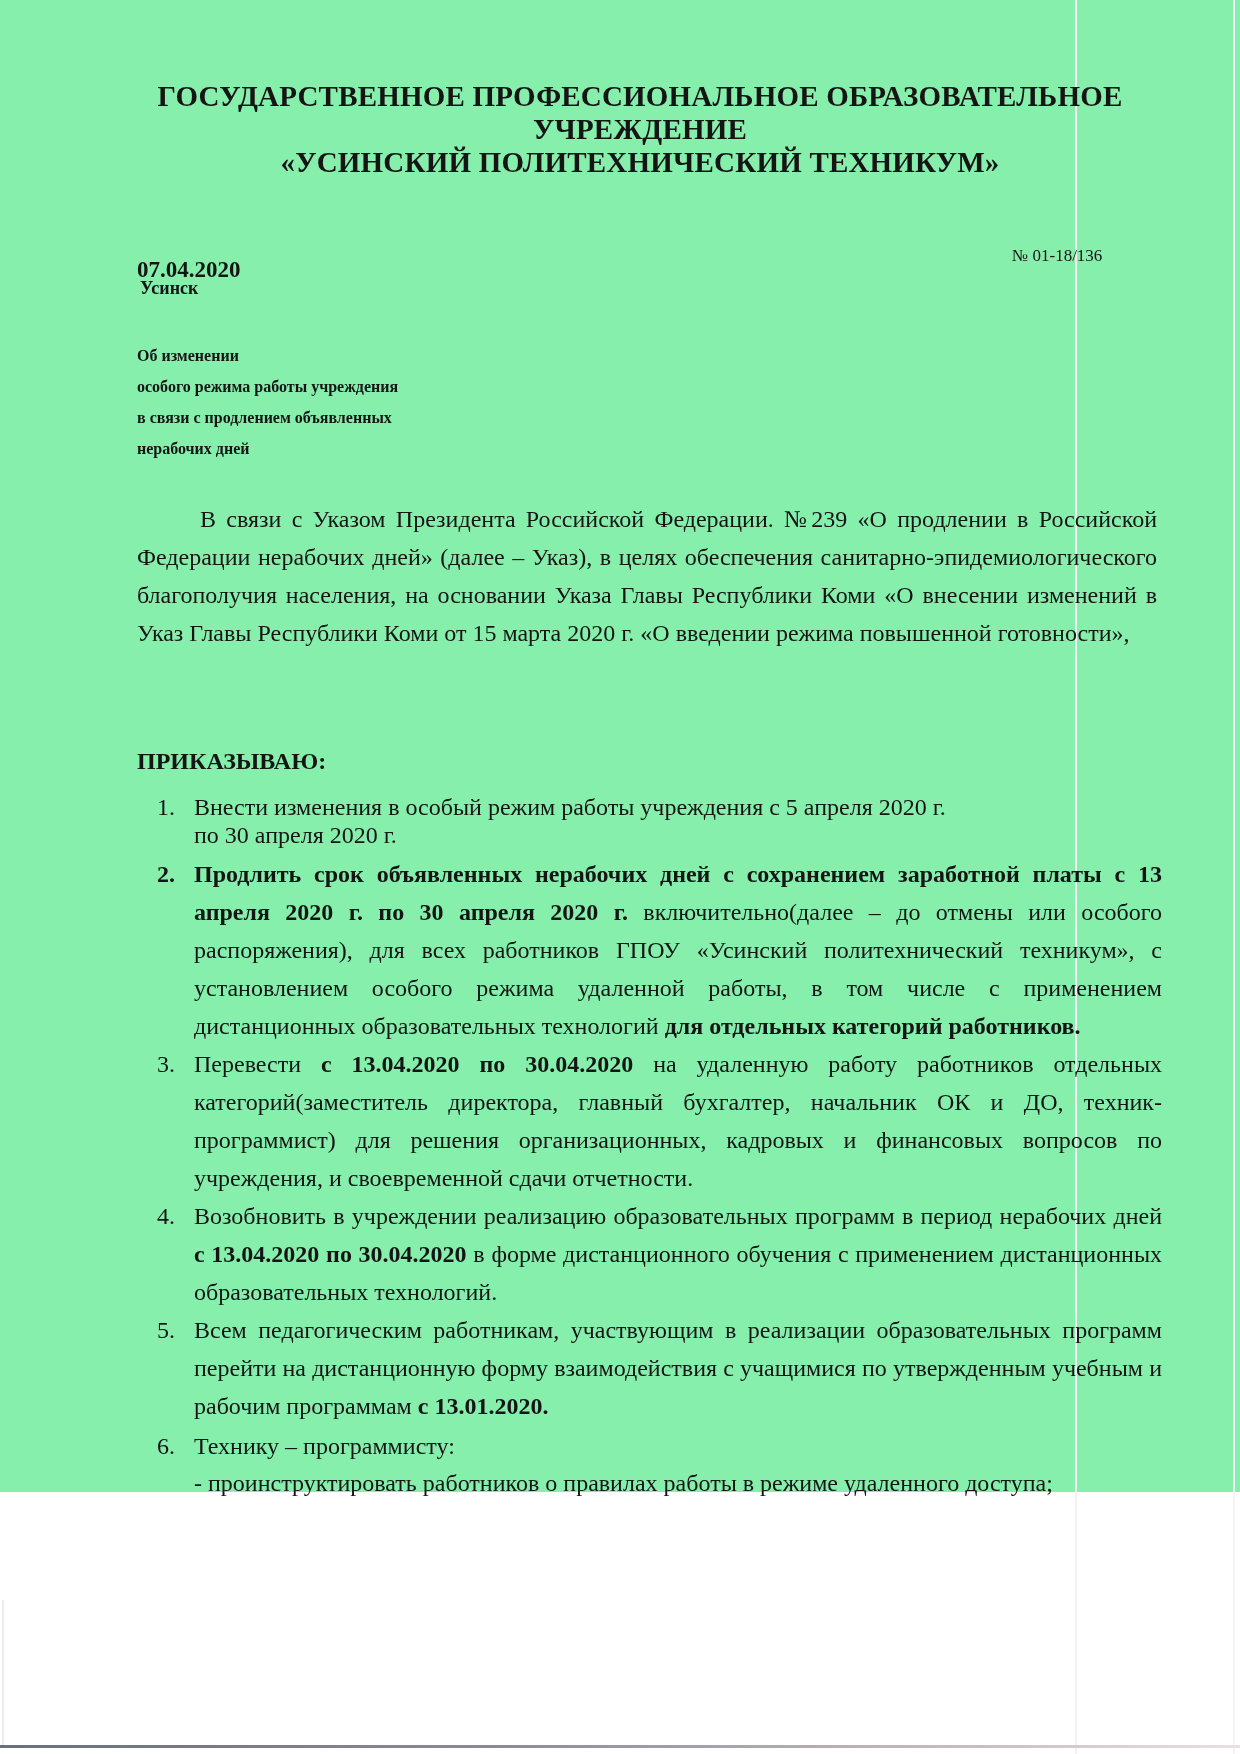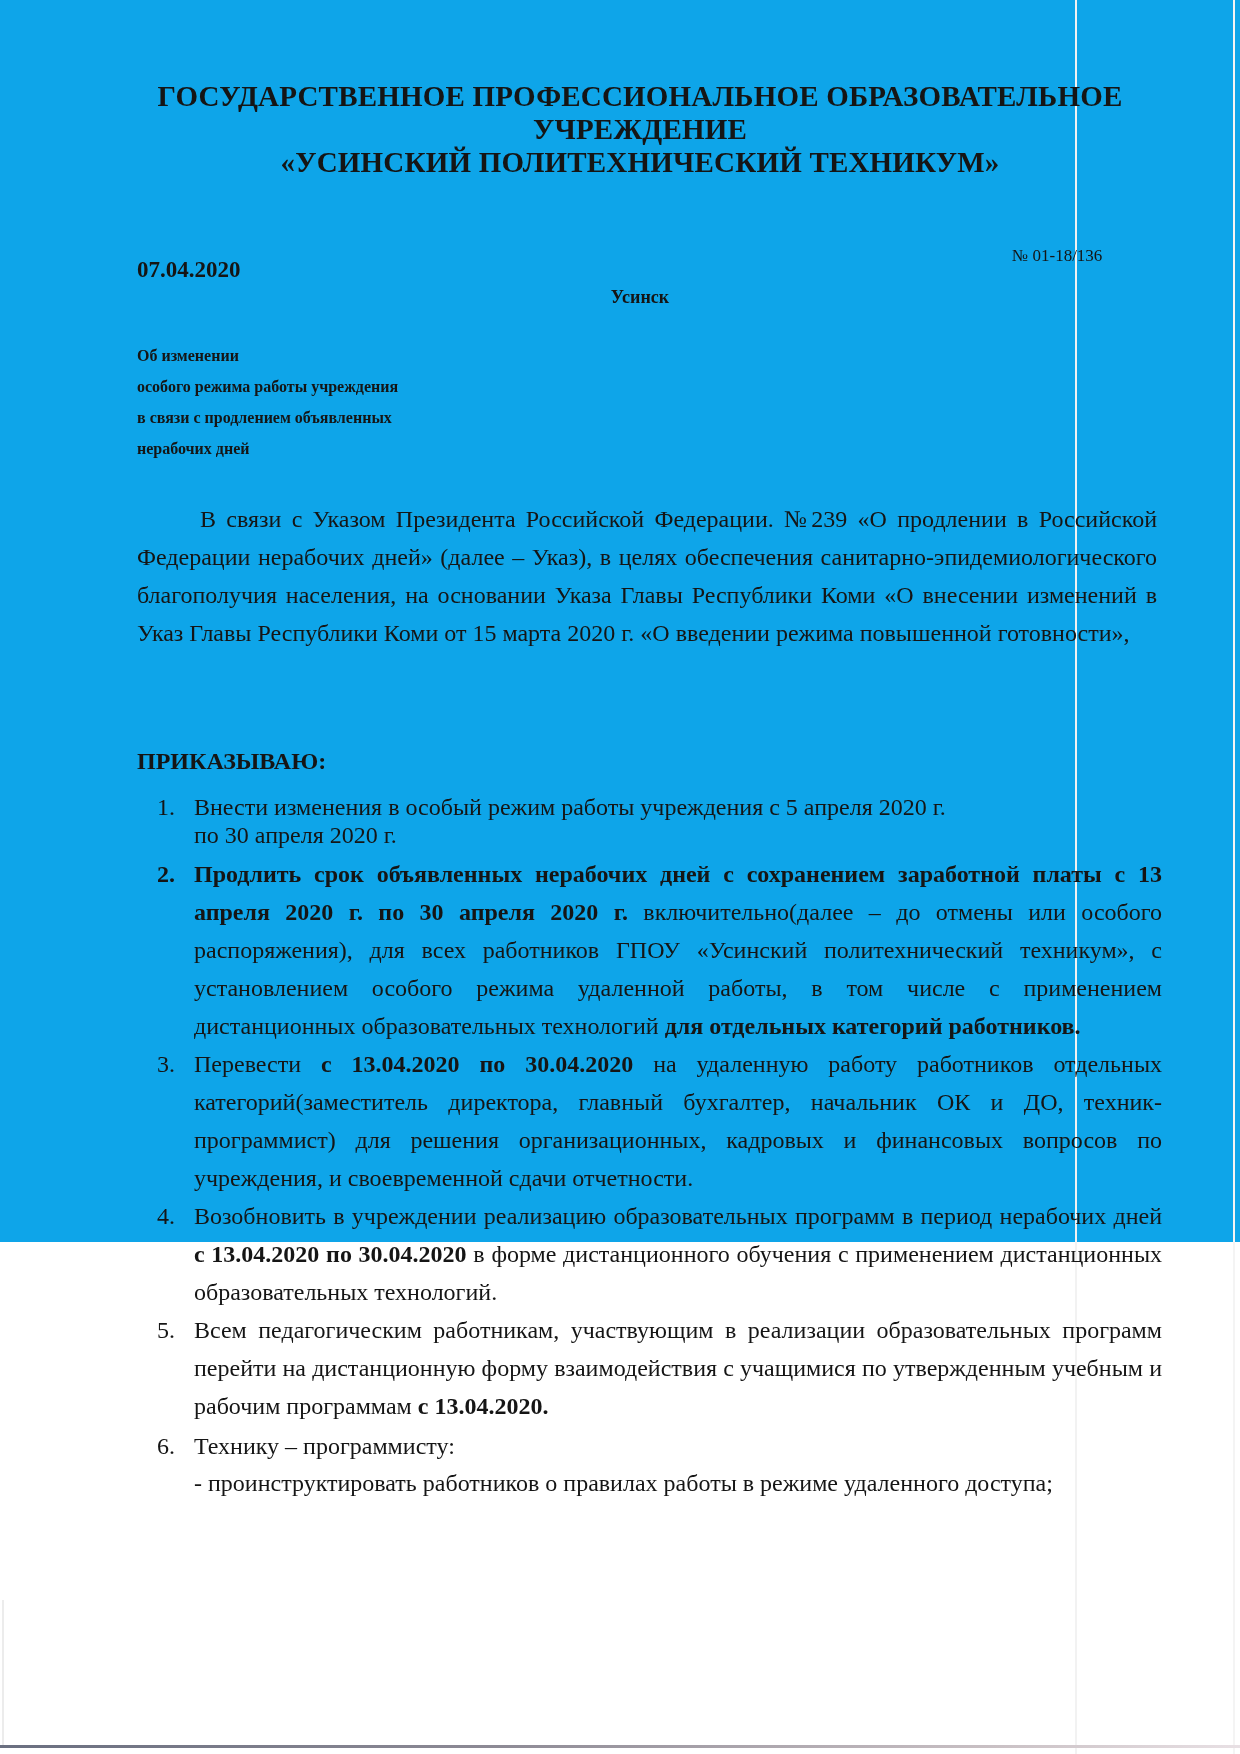--- a/index.html
+++ b/index.html
@@ -1,28 +1,28 @@
 <!DOCTYPE html>
 <html><head>
 <meta charset="utf-8">
 <style>
   html, body { margin: 0; padding: 0; background: #ffffff; }
   body { width: 1240px; height: 1754px; position: relative; overflow: hidden; font-family: "Liberation Serif", serif; color: #151515; }
-  .page { position: absolute; left: 0; top: 0; width: 1240px; height: 1242px; background: #0ea5e9; }
+  .page { position: absolute; left: 0; top: 0; width: 1240px; height: 1492px; background: #86efac; }
   .fold-line { position: absolute; left: 1075px; top: 0; width: 2px; height: 1754px; background: #f2f2f2; }
   .right-edge { position: absolute; left: 1233px; top: 0; width: 2px; height: 1754px; background: #f4f4f4; }
   .bottom-edge { position: absolute; left: 0; top: 1745px; width: 1240px; height: 3px; background: linear-gradient(90deg, #6a6f80 0%, #8d8a95 40%, #c9c0c4 80%, #e8e0e4 100%); }
   .left-edge { position: absolute; left: 2px; top: 1600px; width: 2px; height: 145px; background: #ececec; }
 
   .org { position: absolute; left: 140px; top: 80px; width: 1000px; text-align: center; font-weight: bold; font-size: 29px; line-height: 33px; letter-spacing: 0.2px; }
   .org div { white-space: nowrap; }
   .order-title { position: absolute; left: 140px; top: 210px; width: 1000px; text-align: center; font-weight: bold; font-size: 26px; letter-spacing: 9px; }
   .date { position: absolute; left: 137px; top: 257px; font-weight: bold; font-size: 23px; }
   .number { position: absolute; left: 1012px; top: 246px; font-weight: normal; font-size: 17px; }
-  .city { position: absolute; left: 140px; top: 278px; width: 1000px; text-align: center; font-weight: bold; font-size: 18px; margin-top: 9px; }
+  .city { position: absolute; left: 140px; top: 278px; width: 1000px; font-weight: bold; font-size: 18px; }
 
   .subject { position: absolute; left: 137px; top: 340px; font-weight: bold; font-size: 16px; line-height: 31px; }
   .subject div { white-space: nowrap; }
 
   .preamble { position: absolute; left: 137px; top: 500px; width: 1020px; font-size: 24px; line-height: 38px; text-align: justify; }
   .preamble p { margin: 0; text-indent: 63px; }
 
   .command { position: absolute; left: 137px; top: 748px; font-weight: bold; font-size: 24px; }
 
   .items { position: absolute; left: 137px; top: 793px; width: 1025px; font-size: 24px; line-height: 38px; }
@@ -84,21 +84,21 @@
       <span>Перевести </span><span class="b">с 13.04.2020 по 30.04.2020</span><span> на удаленную работу работников отдельных категорий(заместитель директора, главный бухгалтер, начальник ОК и ДО, техник-программист) для решения организационных, кадровых и финансовых вопросов по учреждения,  и своевременной сдачи отчетности.</span>
     </div>
 
     <div class="item">
       <span class="num">4.</span>
       <span>Возобновить в учреждении реализацию образовательных программ в период нерабочих дней </span><span class="b">с 13.04.2020 по 30.04.2020</span><span> в форме дистанционного обучения с применением дистанционных образовательных технологий.</span>
     </div>
 
     <div class="item">
       <span class="num">5.</span>
-      <span>Всем педагогическим работникам, участвующим в реализации образовательных программ перейти на дистанционную форму взаимодействия с учащимися по утвержденным учебным и рабочим программам </span><span class="b">с 13.04.2020.</span>
+      <span>Всем педагогическим работникам, участвующим в реализации образовательных программ перейти на дистанционную форму взаимодействия с учащимися по утвержденным учебным и рабочим программам </span><span class="b">с 13.01.2020.</span>
     </div>
 
     <div class="item item6">
       <span class="num">6.</span>
       <span>Технику – программисту:</span>
     </div>
     <div class="sub">- проинструктировать работников о правилах работы в режиме удаленного доступа;</div>
   </div>
 </div>
 

